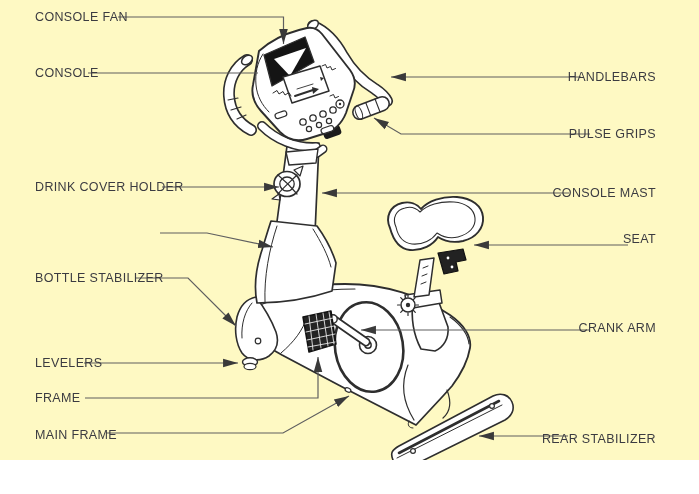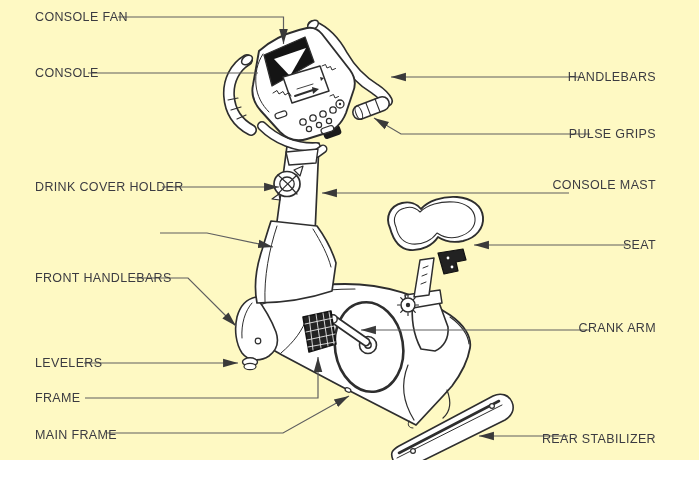--- a/index.html
+++ b/index.html
@@ -198,25 +198,25 @@
       <path d="M569,193 H322" marker-end="url(#arr)"></path>
       <path d="M628,245 H474" marker-end="url(#arr)"></path>
       <path d="M589,330 H361" marker-end="url(#arr)"></path>
       <path d="M568,436 H479" marker-end="url(#arr)"></path>
     </g>
   </svg>
 
   <div class="part-label left" style="top:17px">CONSOLE FAN</div>
   <div class="part-label left" style="top:73px">CONSOLE</div>
   <div class="part-label left" style="top:187px">DRINK COVER HOLDER</div>
-  <div class="part-label left" style="top:278px">FRONT HANDLEBARS</div>
+  <div class="part-label left" style="top:278px">BOTTLE STABILIZER</div>
   <div class="part-label left" style="top:363px">LEVELERS</div>
   <div class="part-label left" style="top:398px">FRAME</div>
   <div class="part-label left" style="top:435px">MAIN FRAME</div>
 
   <div class="part-label right" style="top:77px">HANDLEBARS</div>
   <div class="part-label right" style="top:134px">PULSE GRIPS</div>
-  <div class="part-label right" style="top:185px">CONSOLE MAST</div>
-  <div class="part-label right" style="top:245px">SEAT</div>
+  <div class="part-label right" style="top:193px">CONSOLE MAST</div>
+  <div class="part-label right" style="top:239px">SEAT</div>
   <div class="part-label right" style="top:328px">CRANK ARM</div>
   <div class="part-label right" style="top:439px">REAR STABILIZER</div>
 
 </div>
 
 </body></html>

